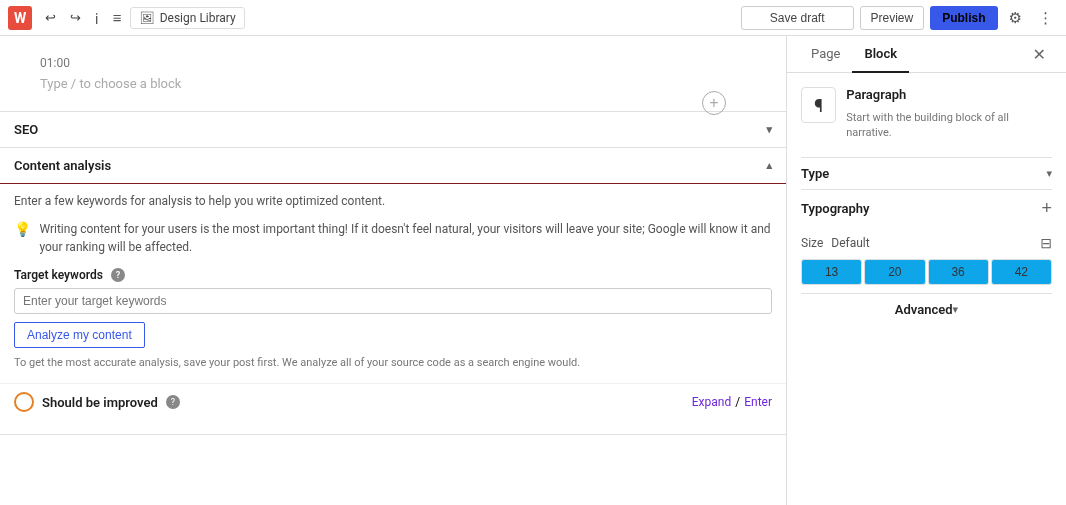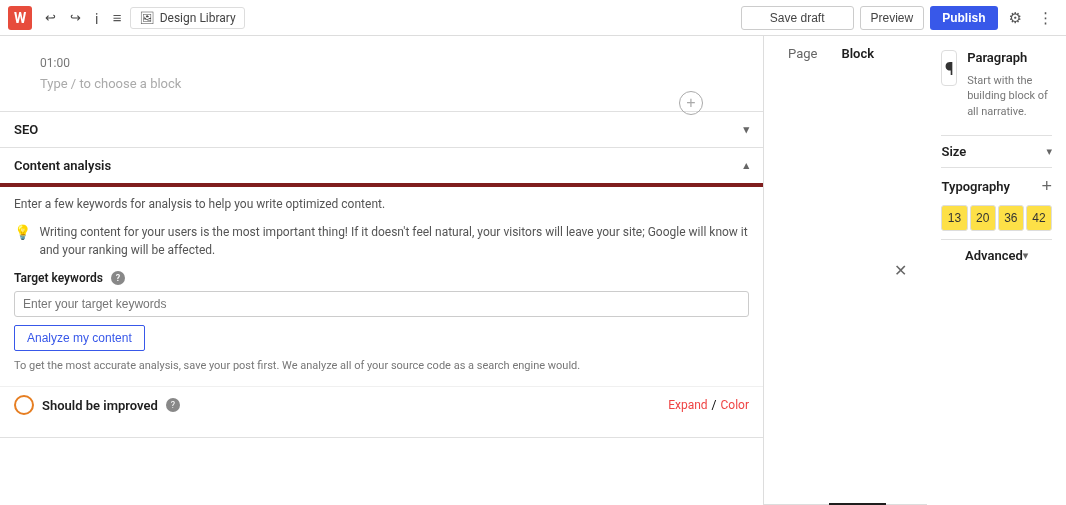--- a/index.html
+++ b/index.html
@@ -28,21 +28,21 @@
     .btn-save-draft {
       background: none; border: 1px solid #ccc; border-radius: 3px;
       padding: 4px 28px; font-size: 12px; cursor: pointer; color: #444; text-align: right;
     }
     .btn-preview {
       background: none; border: 1px solid #ccc; border-radius: 3px;
       padding: 4px 10px; font-size: 12px; cursor: pointer; color: #444;
     }
     .btn-publish {
       background: #3858e9; border: none; border-radius: 3px;
-      padding: 5px 12px; font-size: 12px; cursor: pointer; color: #ffffff; font-weight: 600;
+      padding: 5px 12px; font-size: 12px; cursor: pointer; color: #000000; font-weight: 600;
     }
     .toolbar-icon-btn {
       background: none; border: none; cursor: pointer; padding: 3px 5px;
       border-radius: 3px; color: #555; font-size: 15px;
     }
 
     
     .main-layout { display: flex; height: calc(505px - 36px); }
 
     
@@ -68,21 +68,21 @@
     }
     .seo-header .chevron { color: #666; font-size: 11px; }
 
     .content-analysis-section { border-top: 1px solid #e0e0e0; }
     .ca-header {
       display: flex; align-items: center; justify-content: space-between;
       padding: 10px 14px; cursor: pointer; font-weight: 600; font-size: 13px; color: #1e1e1e;
     }
     .ca-header .chevron-up { color: #666; font-size: 11px; }
 
-    .ca-body { padding: 10px 14px 14px; border-top: 4px solid #7f1d1d; }
+    .ca-body { padding: 10px 14px 14px; border-top: 1px solid #7f1d1d; }
     .ca-hint { font-size: 12px; color: #555; margin-bottom: 12px; }
 
     .tip-row { display: flex; align-items: flex-start; gap: 8px; margin-bottom: 12px; }
     .tip-icon { color: #f39c12; font-size: 14px; margin-top: 1px; }
     .tip-text { font-size: 12px; color: #555; line-height: 1.5; }
 
     .target-kw-label { font-size: 12px; font-weight: 600; color: #1e1e1e; margin-bottom: 6px; display: flex; align-items: center; gap: 8px; }
     .info-icon { width: 14px; height: 14px; border-radius: 50%; background: #888; color: #fff; font-size: 9px; display: inline-flex; align-items: center; justify-content: center; cursor: pointer; }
 
     .kw-input-row { display: flex; gap: 6px; margin-bottom: 8px; }
@@ -100,31 +100,31 @@
 
     
     .improved-row {
       display: flex; align-items: center; justify-content: space-between;
       padding: 8px 14px; border-top: 1px solid #f0f0f0;
     }
     .improved-left { display: flex; align-items: center; gap: 8px; }
     .circle-icon { width: 20px; height: 20px; border-radius: 50%; border: 2px solid #e67e22; display: inline-block; }
     .improved-label { font-size: 13px; font-weight: 600; color: #1e1e1e; }
     .improved-right { display: flex; gap: 4px; font-size: 12px; }
-    .expand-link { color: #ef4444; cursor: pointer; text-decoration: none; }
+    .expand-link { color: #6d28d9; cursor: pointer; text-decoration: none; }
 
     .seo-item {
       display: flex; align-items: center; justify-content: space-between;
       padding: 10px 14px; border-top: 1px solid #e0e0e0; cursor: pointer;
     }
 
     
     .right-panel {
-      width: 303px; border-left: 1px solid #ddd; background: #fff;
-      display: flex; flex-direction: row;
+      width: 280px; border-left: 1px solid #ddd; background: #fff;
+      display: flex; flex-direction: column;
     }
     .panel-tabs {
       display: flex; border-bottom: 1px solid #ddd; padding: 0 12px;
     }
     .panel-tab {
       padding: 10px 12px; font-size: 13px; cursor: pointer; color: #666;
       border-bottom: 2px solid transparent; margin-bottom: -1px;
     }
     .panel-tab.active { color: #1e1e1e; border-bottom: 2px solid #1e1e1e; font-weight: 600; }
     .panel-close {
@@ -151,21 +151,21 @@
 
     .size-row { display: flex; align-items: center; gap: 8px; padding: 8px 0; }
     .size-label { font-size: 12px; color: #555; }
     .size-default { font-size: 12px; color: #555; }
     .size-filter-icon { font-size: 14px; color: #666; cursor: pointer; background: none; border: none; }
 
     .size-btns { display: flex; gap: 2px; margin-bottom: 8px; }
     .size-btn {
       flex: 1; border: 1px solid #ddd; border-radius: 3px;
       padding: 5px 4px; text-align: center; font-size: 12px; color: #333;
-      cursor: pointer; background: #fde047;
+      cursor: pointer; background: #0ea5e9;
     }
 
     .advanced-row {
       display: flex; align-items: center; justify-content: center;
       padding: 8px 0; border-top: 1px solid #e0e0e0; cursor: pointer;
     }
     .advanced-label { font-size: 13px; font-weight: 600; color: #1e1e1e; }
   </style>
 </head>
 <body>
@@ -240,21 +240,21 @@
         
         <div class="improved-row" style="margin: 0 -14px; padding: 8px 14px;">
           <div class="improved-left">
             <span class="circle-icon"></span>
             <span class="improved-label">Should be improved</span>
             <span class="info-icon">?</span>
           </div>
           <div class="improved-right">
             <a class="expand-link">Expand</a>
             <span> / </span>
-            <a class="expand-link">Color</a>
+            <a class="expand-link">Enter</a>
           </div>
         </div>
       </div>
 
       <div class="seo-item">
         
         
       </div>
 
     </div>
@@ -272,29 +272,35 @@
         <div class="block-icon-box">
           <span>¶</span>
         </div>
         <div>
           <div class="block-name">Paragraph</div>
           <div class="block-desc">Start with the building block of all narrative.</div>
         </div>
       </div>
 
       <div class="section-row">
-        <span class="section-label">Size</span>
+        <span class="section-label">Type</span>
         <span class="section-chevron">▾</span>
       </div>
 
       <div class="section-row">
         <span class="section-label">Typography</span>
         <button class="section-add">+</button>
       </div>
 
+      <div class="size-row">
+        <span class="size-label">Size</span>
+        <span class="size-default">Default</span>
+        <div style="flex:1;"></div>
+        <button class="size-filter-icon">⊟</button>
+      </div>
       <div class="size-btns">
         <button class="size-btn">13</button>
         <button class="size-btn">20</button>
         <button class="size-btn">36</button>
         <button class="size-btn">42</button>
       </div>
 
       <div class="advanced-row">
         <span class="advanced-label">Advanced</span>
         <span class="section-chevron">▾</span>

